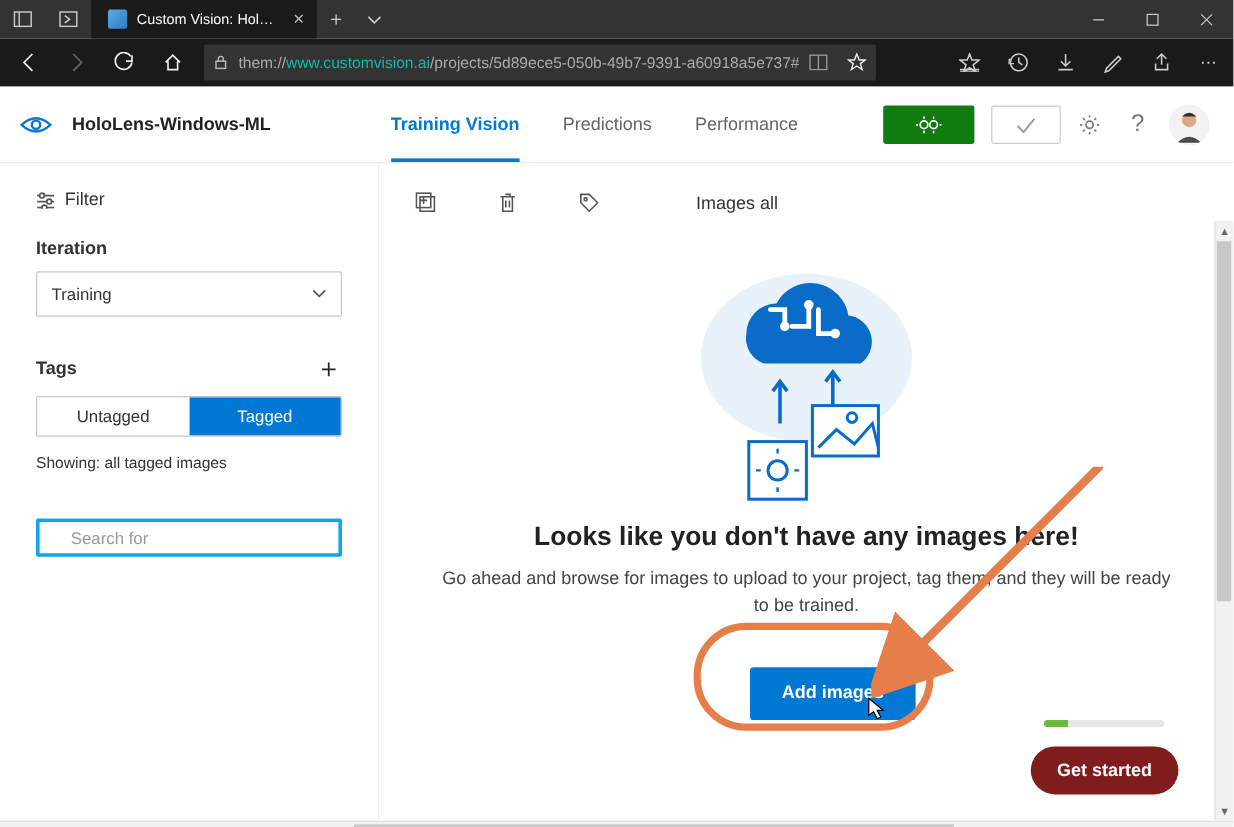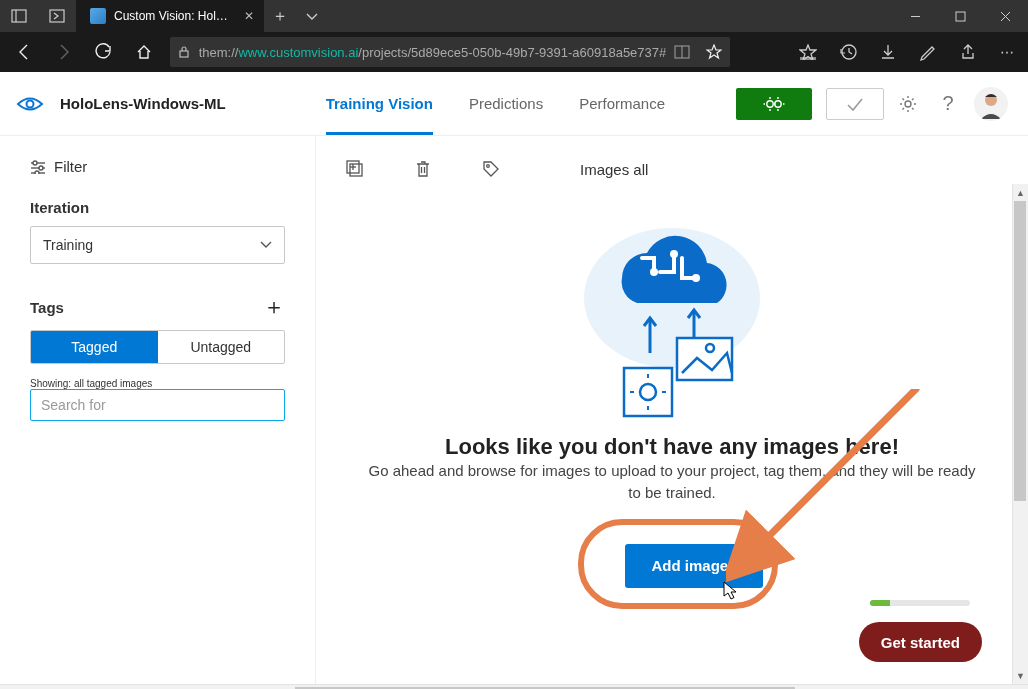--- a/index.html
+++ b/index.html
@@ -44,33 +44,33 @@
   
   .app-body { display:flex; height:calc(689px - 32px - 40px - 52px - 17px); }
   .sidebar { width:316px; border-right:1px solid #eee; padding:22px 30px; }
   .filter-row { display:flex; align-items:center; gap:8px; color:#333; font-size:15px; margin-bottom:24px; }
   .section-label { font-size:15px; font-weight:600; margin-bottom:10px; display:block; }
   .dropdown { border:1px solid #c8c8c8; border-radius:2px; height:38px; display:flex; align-items:center; justify-content:space-between; padding:0 12px; color:#333; font-size:14px; margin-bottom:28px; }
   .tags-header { display:flex; align-items:center; justify-content:space-between; margin-bottom:8px; }
   .seg { display:flex; border:1px solid #c8c8c8; border-radius:2px; overflow:hidden; margin-bottom:14px; }
   .seg-btn { flex:1; height:32px; display:flex; align-items:center; justify-content:center; font-size:14px; }
   .seg-btn.active { background:#0078d4; color:#fff; }
-  .showing { font-size:10px; color:#333; }
-  .search { border:1px solid #0ea5e9; border-radius:2px; height:32px; width:100%; padding:0 10px; font-size:14px; color:#333; }
+  .showing { font-size:13px; color:#333; margin-bottom:12px; }
+  .search { border:3px solid #0ea5e9; border-radius:2px; height:32px; width:100%; padding:0 26px; font-size:14px; color:#333;margin-top:27px; }
   .search::placeholder { color:#999; }
 
   .main { flex:1; position:relative; display:flex; flex-direction:column; }
   .toolbar { height:48px; display:flex; align-items:center; gap:50px; padding:18px 30px 0 30px; color:#555; }
   .tool-icon { width:18px; height:18px; display:flex; align-items:center; justify-content:center; }
   .select-all { margin-left:30px; font-size:15px; color:#333; }
 
   .content-scroll { flex:1; overflow-y:auto; position:relative; }
   .empty { display:flex; flex-direction:column; align-items:center; padding:34px 40px 0 40px; text-align:center; }
   .illus { width:180px; height:200px; margin-bottom:16px; }
-  .empty-title { font-size:22px; font-weight:700; color:#222; }
+  .empty-title { font-size:22px; font-weight:700; color:#222; margin-bottom:12px; }
   .empty-sub { font-size:15px; color:#444; max-width:620px; margin-bottom:40px; line-height:1.45; }
   .add-btn { background:#0078d4; color:#fff; font-size:15px; font-weight:600; height:44px; padding:0 26px; border:none; border-radius:3px; display:flex; align-items:center; justify-content:center; position:relative; cursor:pointer;margin-left:44px; }
   .formats { margin-top:40px; font-size:15px; color:#333; }
 
   
   .annot-ring { position:absolute; width:200px; height:90px; border:6px solid #e67e4a; border-radius:44px; left:262px; top:335px; pointer-events:none; }
   .annot-arrow { position:absolute; left:410px; top:205px; pointer-events:none; }
 
   
   .getstarted-wrap { position:absolute; right:46px; bottom:22px; display:flex; flex-direction:column; align-items:center; gap:16px; }
@@ -285,22 +285,22 @@
       <svg width="12" height="8" viewBox="0 0 12 8" stroke="#555" stroke-width="1.4" fill="none">
           <path d="M1 1 L6 6 L11 1"></path>
         </svg>
     </div>
 
     <div class="tags-header">
       <span class="section-label" style="margin:0">Tags</span>
       <span style="font-size:22px; font-weight:300; color:#222;">＋</span>
     </div>
     <div class="seg">
+      <div class="seg-btn">Untagged</div>
       <div class="seg-btn active">Tagged</div>
-      <div class="seg-btn">Untagged</div>
     </div>
     <div class="showing">Showing: all tagged images</div>
     <input class="search" placeholder="Search for" style="">
   </div>
 
   <div class="main">
     <div class="toolbar">
       <div class="tool-icon">
         <svg width="18" height="18" viewBox="0 0 18 18" stroke="#555" fill="none" stroke-width="1.3">
             <rect x="4" y="4" width="12" height="12"></rect>

